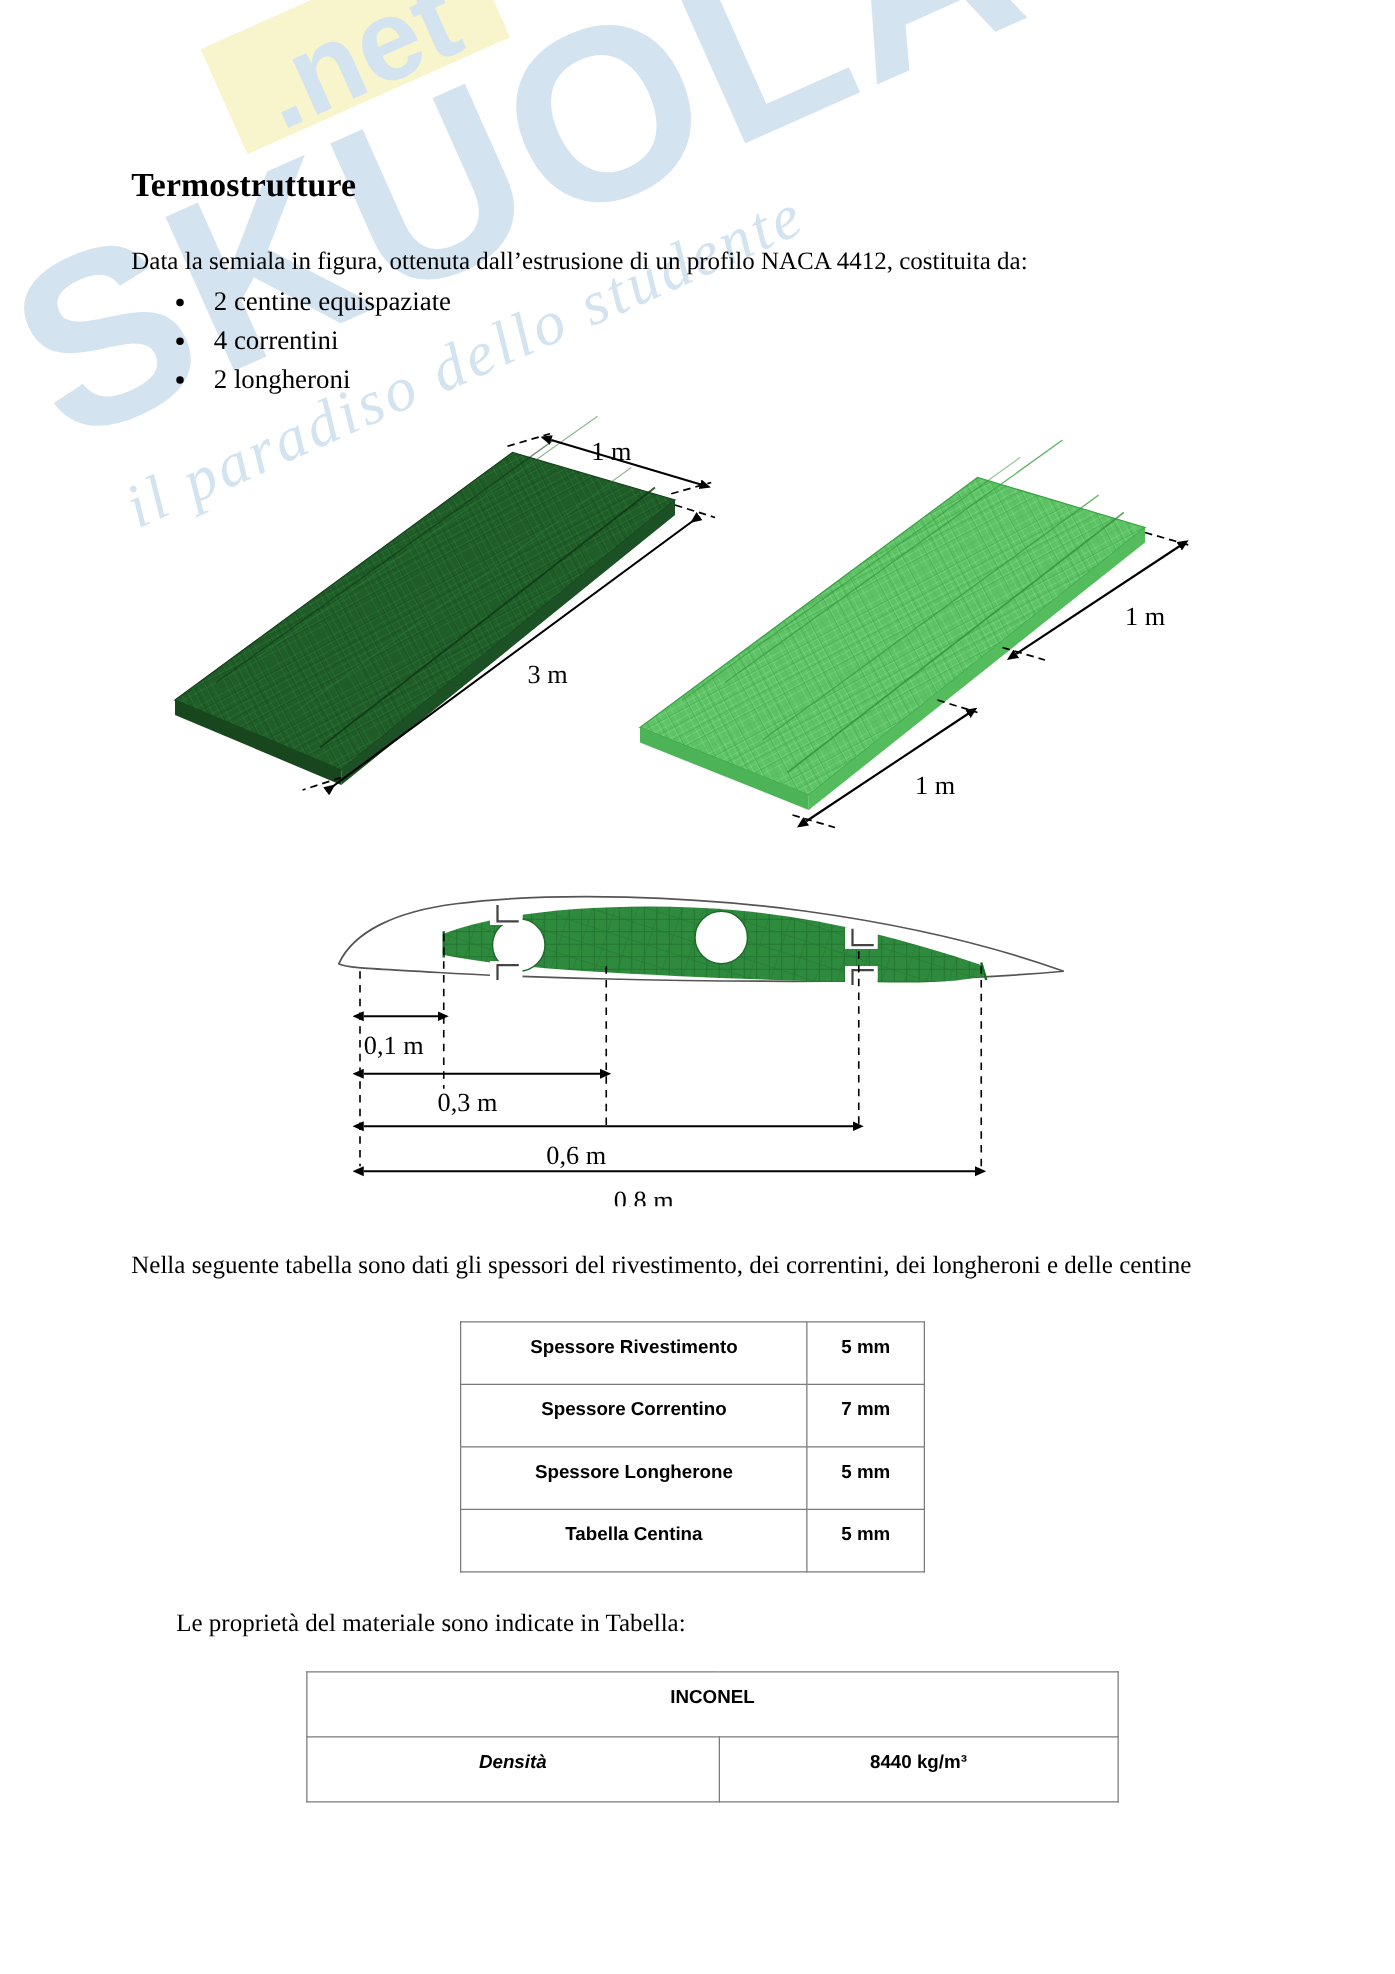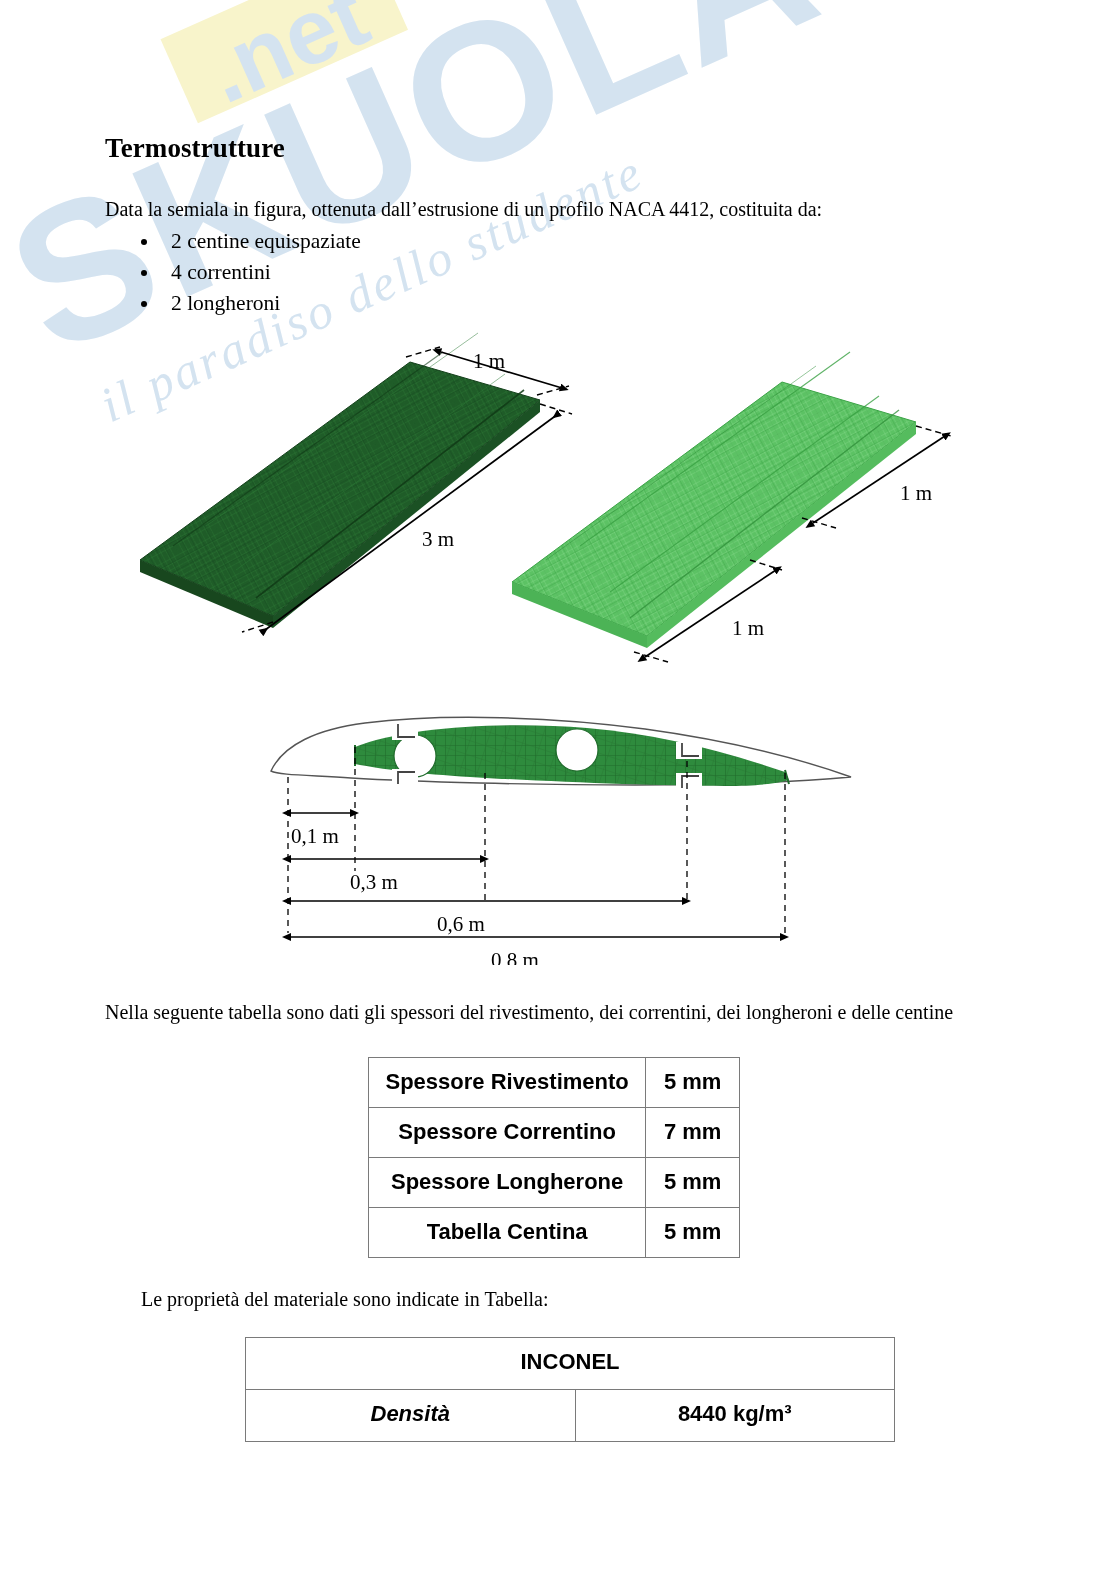--- a/index.html
+++ b/index.html
@@ -79,21 +79,21 @@
     position:absolute;
     border-collapse:collapse;
     font-family:"Liberation Sans", sans-serif;
     font-weight:bold;
   }
   table.tbl td {
     border:1.1px solid #7a7a7a;
     text-align:center;
     vertical-align:top;
     padding-top:11px;
-    font-size:22px;
+    font-size:15px;
     color:#000;
   }
 
   #thickness-table { left:368px; top:1057px; width:372px; }
   #thickness-table td { height:50px; }
   #thickness-table td.k { width:278px; }
   #thickness-table td.v { width:94px; }
 
   #material-table { left:245px; top:1337px; width:650px;border-radius:21px; }
   #material-table td { height:52px; }

